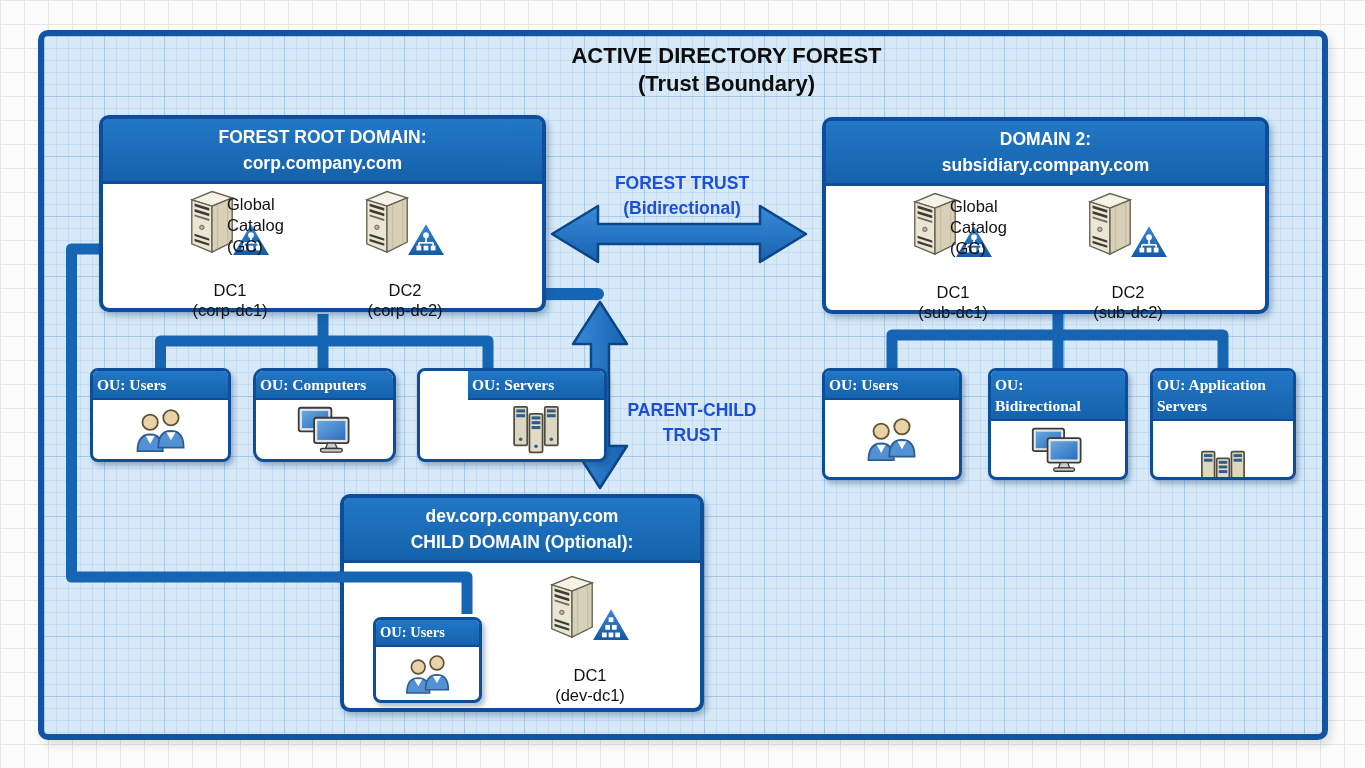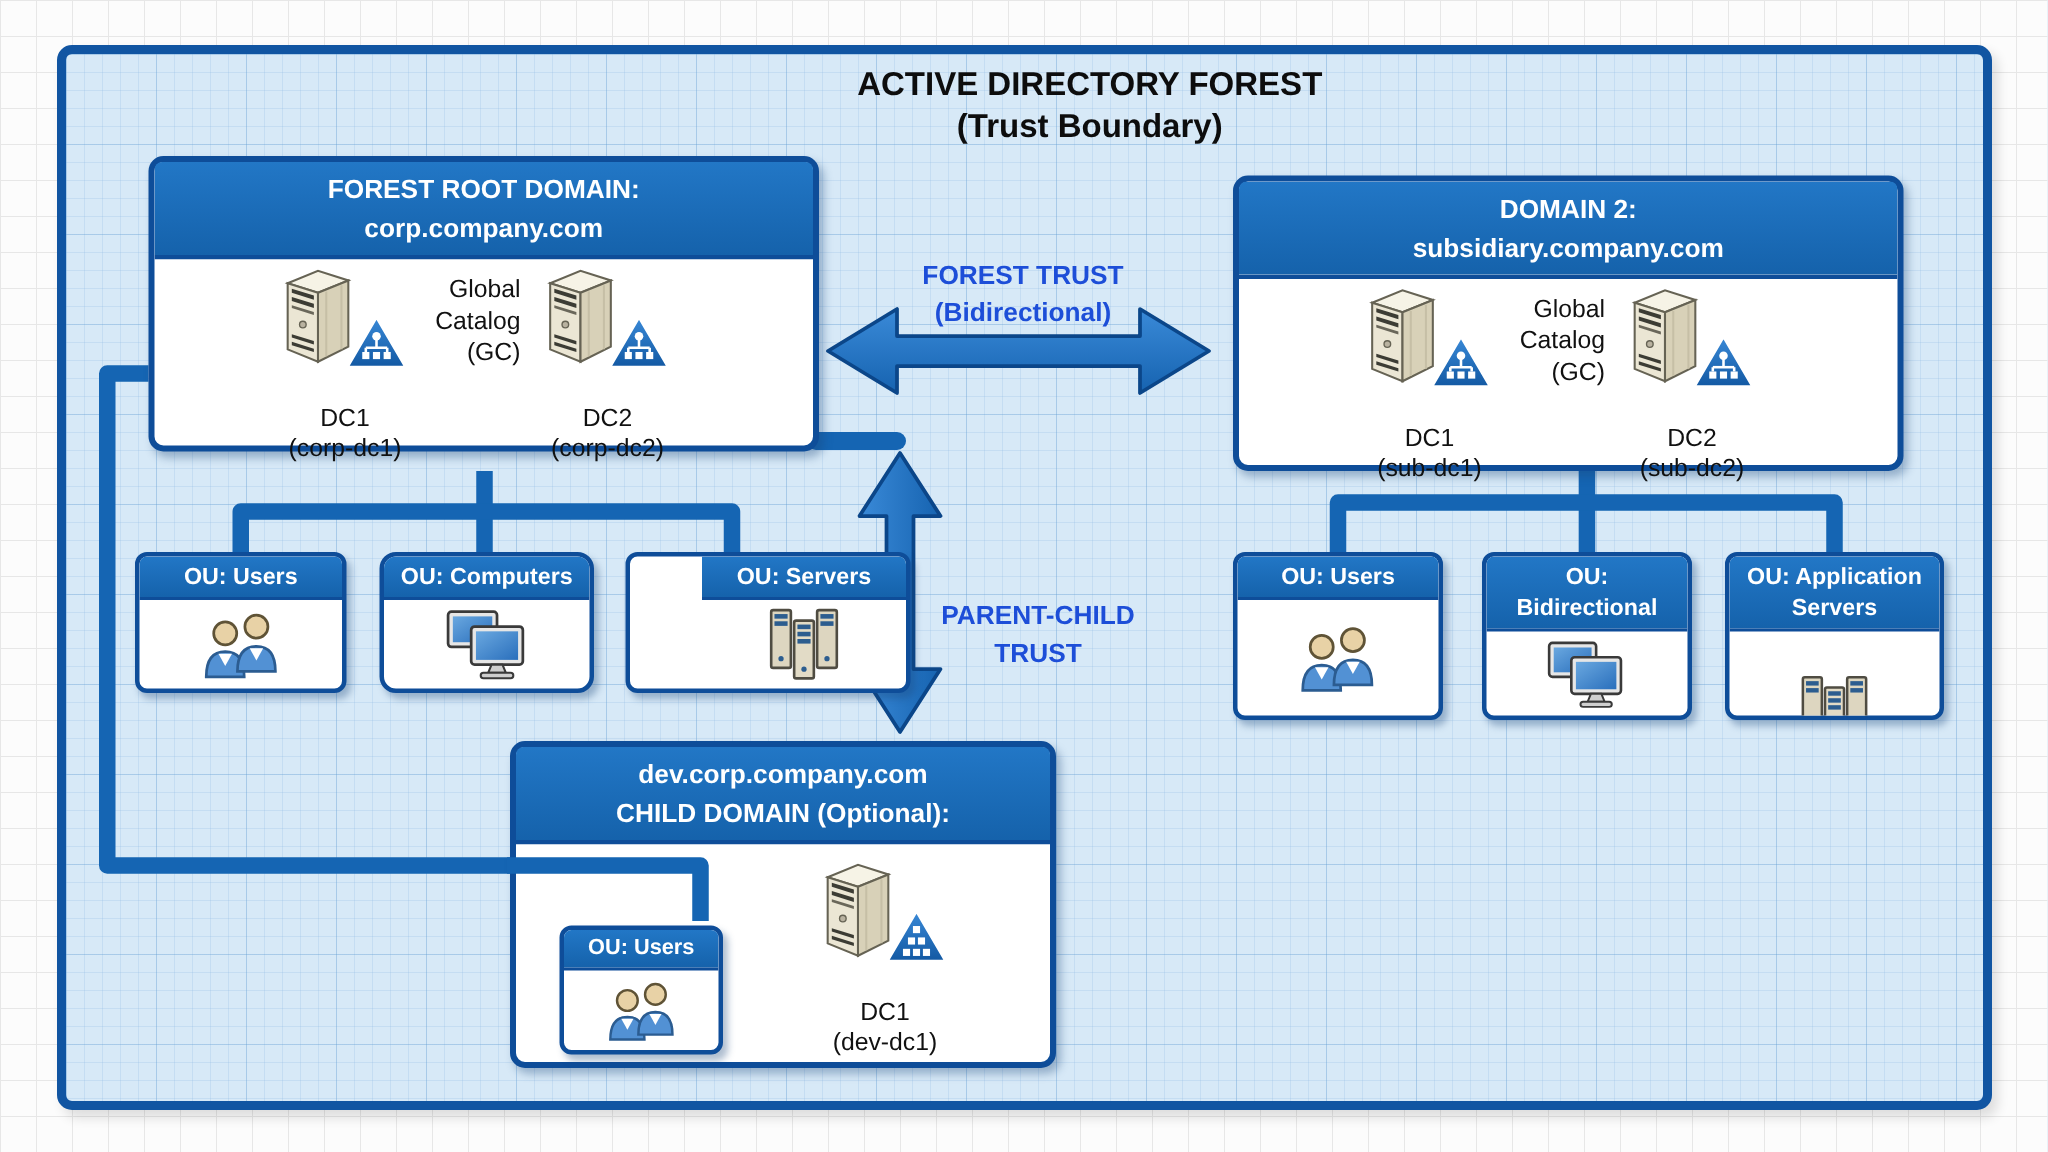--- a/index.html
+++ b/index.html
@@ -38,30 +38,30 @@
     color:#fff;font-weight:bold;font-size:17.5px;line-height:26px;
     text-align:center;padding:5px 6px;border-radius:5px 5px 0 0;
   }
   .domain-body{position:relative;}
   .dc-group{position:absolute;width:110px;text-align:center;}
   .dc-icon{position:relative;width:96px;height:74px;margin:0 auto;}
   .dc-icon .server-svg{position:absolute;left:2px;top:0;}
   .dc-icon .tri-svg{position:absolute;left:48px;top:34px;}
   .dc-name{font-size:16.5px;line-height:20px;margin-top:20px;}
   .dc-sub{font-size:16.5px;line-height:20px;}
-  .gc-label{position:absolute;width:120px;text-align:right;
+  .gc-label{position:absolute;width:120px;text-align:left;
     font-size:16.5px;line-height:21px;white-space:pre-line;}
   
   .ou-box{background:#fff;border:3px solid #0e4d99;border-radius:8px;
     box-shadow:3px 4px 5px rgba(25,70,120,.35);
     display:flex;flex-direction:column;overflow:hidden;}
   .ou-header{background:linear-gradient(#2277c6,#1562ab);
     border-bottom:2px solid #0e4d99;
     color:#fff;font-weight:bold;font-size:15.5px;line-height:21px;
-    text-align:center;padding:3px 4px;white-space:pre-line;}
+    padding:3px 4px;white-space:pre-line;font-family:Liberation Serif, serif;}
   .ou-body{flex:1;display:flex;align-items:center;justify-content:center;}
   
   .trust-label{font-weight:bold;font-size:17.5px;line-height:25px;
     text-align:center;color:#1d4ed8;}
   svg.layer{position:absolute;left:0;top:0;pointer-events:none;}
 </style>
 </head>
 <body>
 
 <svg width="0" height="0" style="position:absolute" aria-hidden="true">
@@ -174,21 +174,21 @@
   <polygon points="552,234 598,206 598,224 760,224 760,206 806,234 760,262 760,244 598,244 598,262" fill="url(#gradArrH)" stroke="#0b4689" stroke-width="2.5" stroke-linejoin="round"></polygon>
 
   <polygon points="600,302 627,344 609,344 609,446 627,446 600,488 573,446 591,446 591,344 573,344" fill="url(#gradArrV)" stroke="#0b4689" stroke-width="2.5" stroke-linejoin="round"></polygon>
 </svg>
 
 <div class="abs diagram-title">
   <div>ACTIVE DIRECTORY FOREST</div>
   <div>(Trust Boundary)</div>
 </div>
 
-<div class="abs domain-box" style="left:99px;top:104px;width:439px;height:189px;">
+<div class="abs domain-box" style="left:99px;top:115px;width:439px;height:189px;">
   <div class="domain-header">
     <div>FOREST ROOT DOMAIN:</div>
     <div>corp.company.com</div>
   </div>
   <div class="domain-body" style="height:116px;">
     <div class="dc-group" style="left:72px;top:2px;">
       <div class="dc-icon">
         <svg class="server-svg" width="56" height="68">
             <use href="#icon-server"></use>
           </svg>

